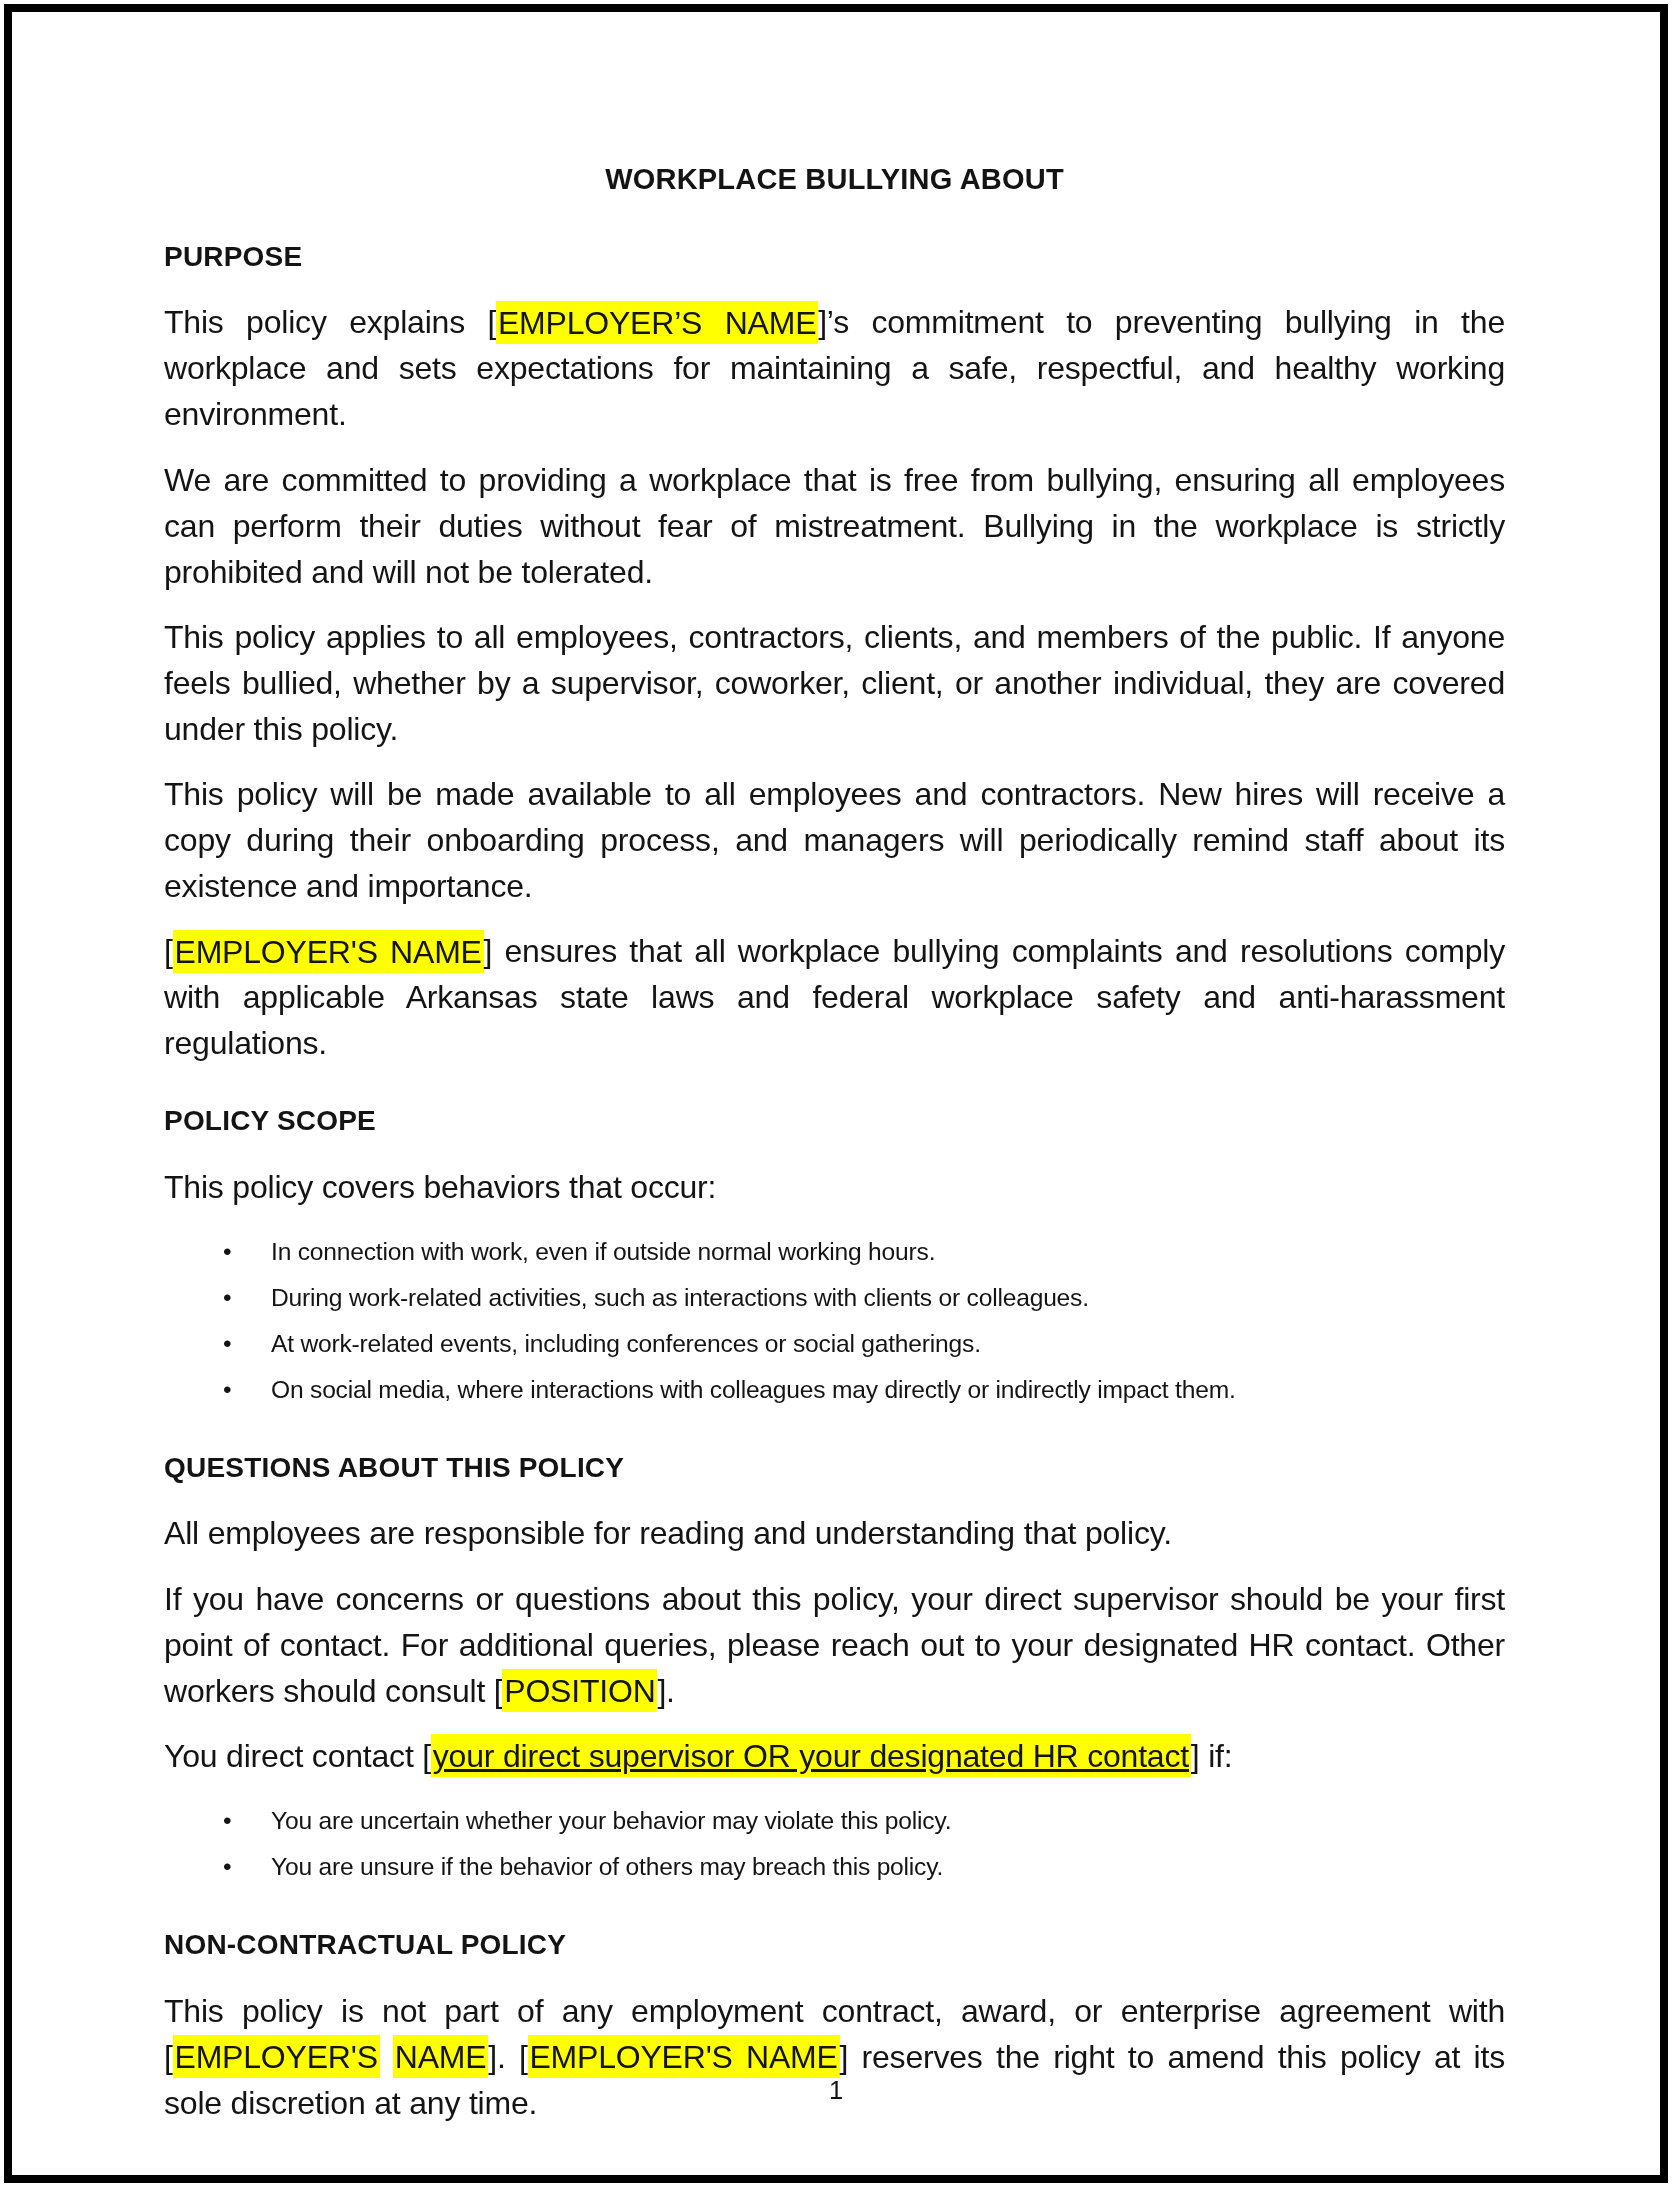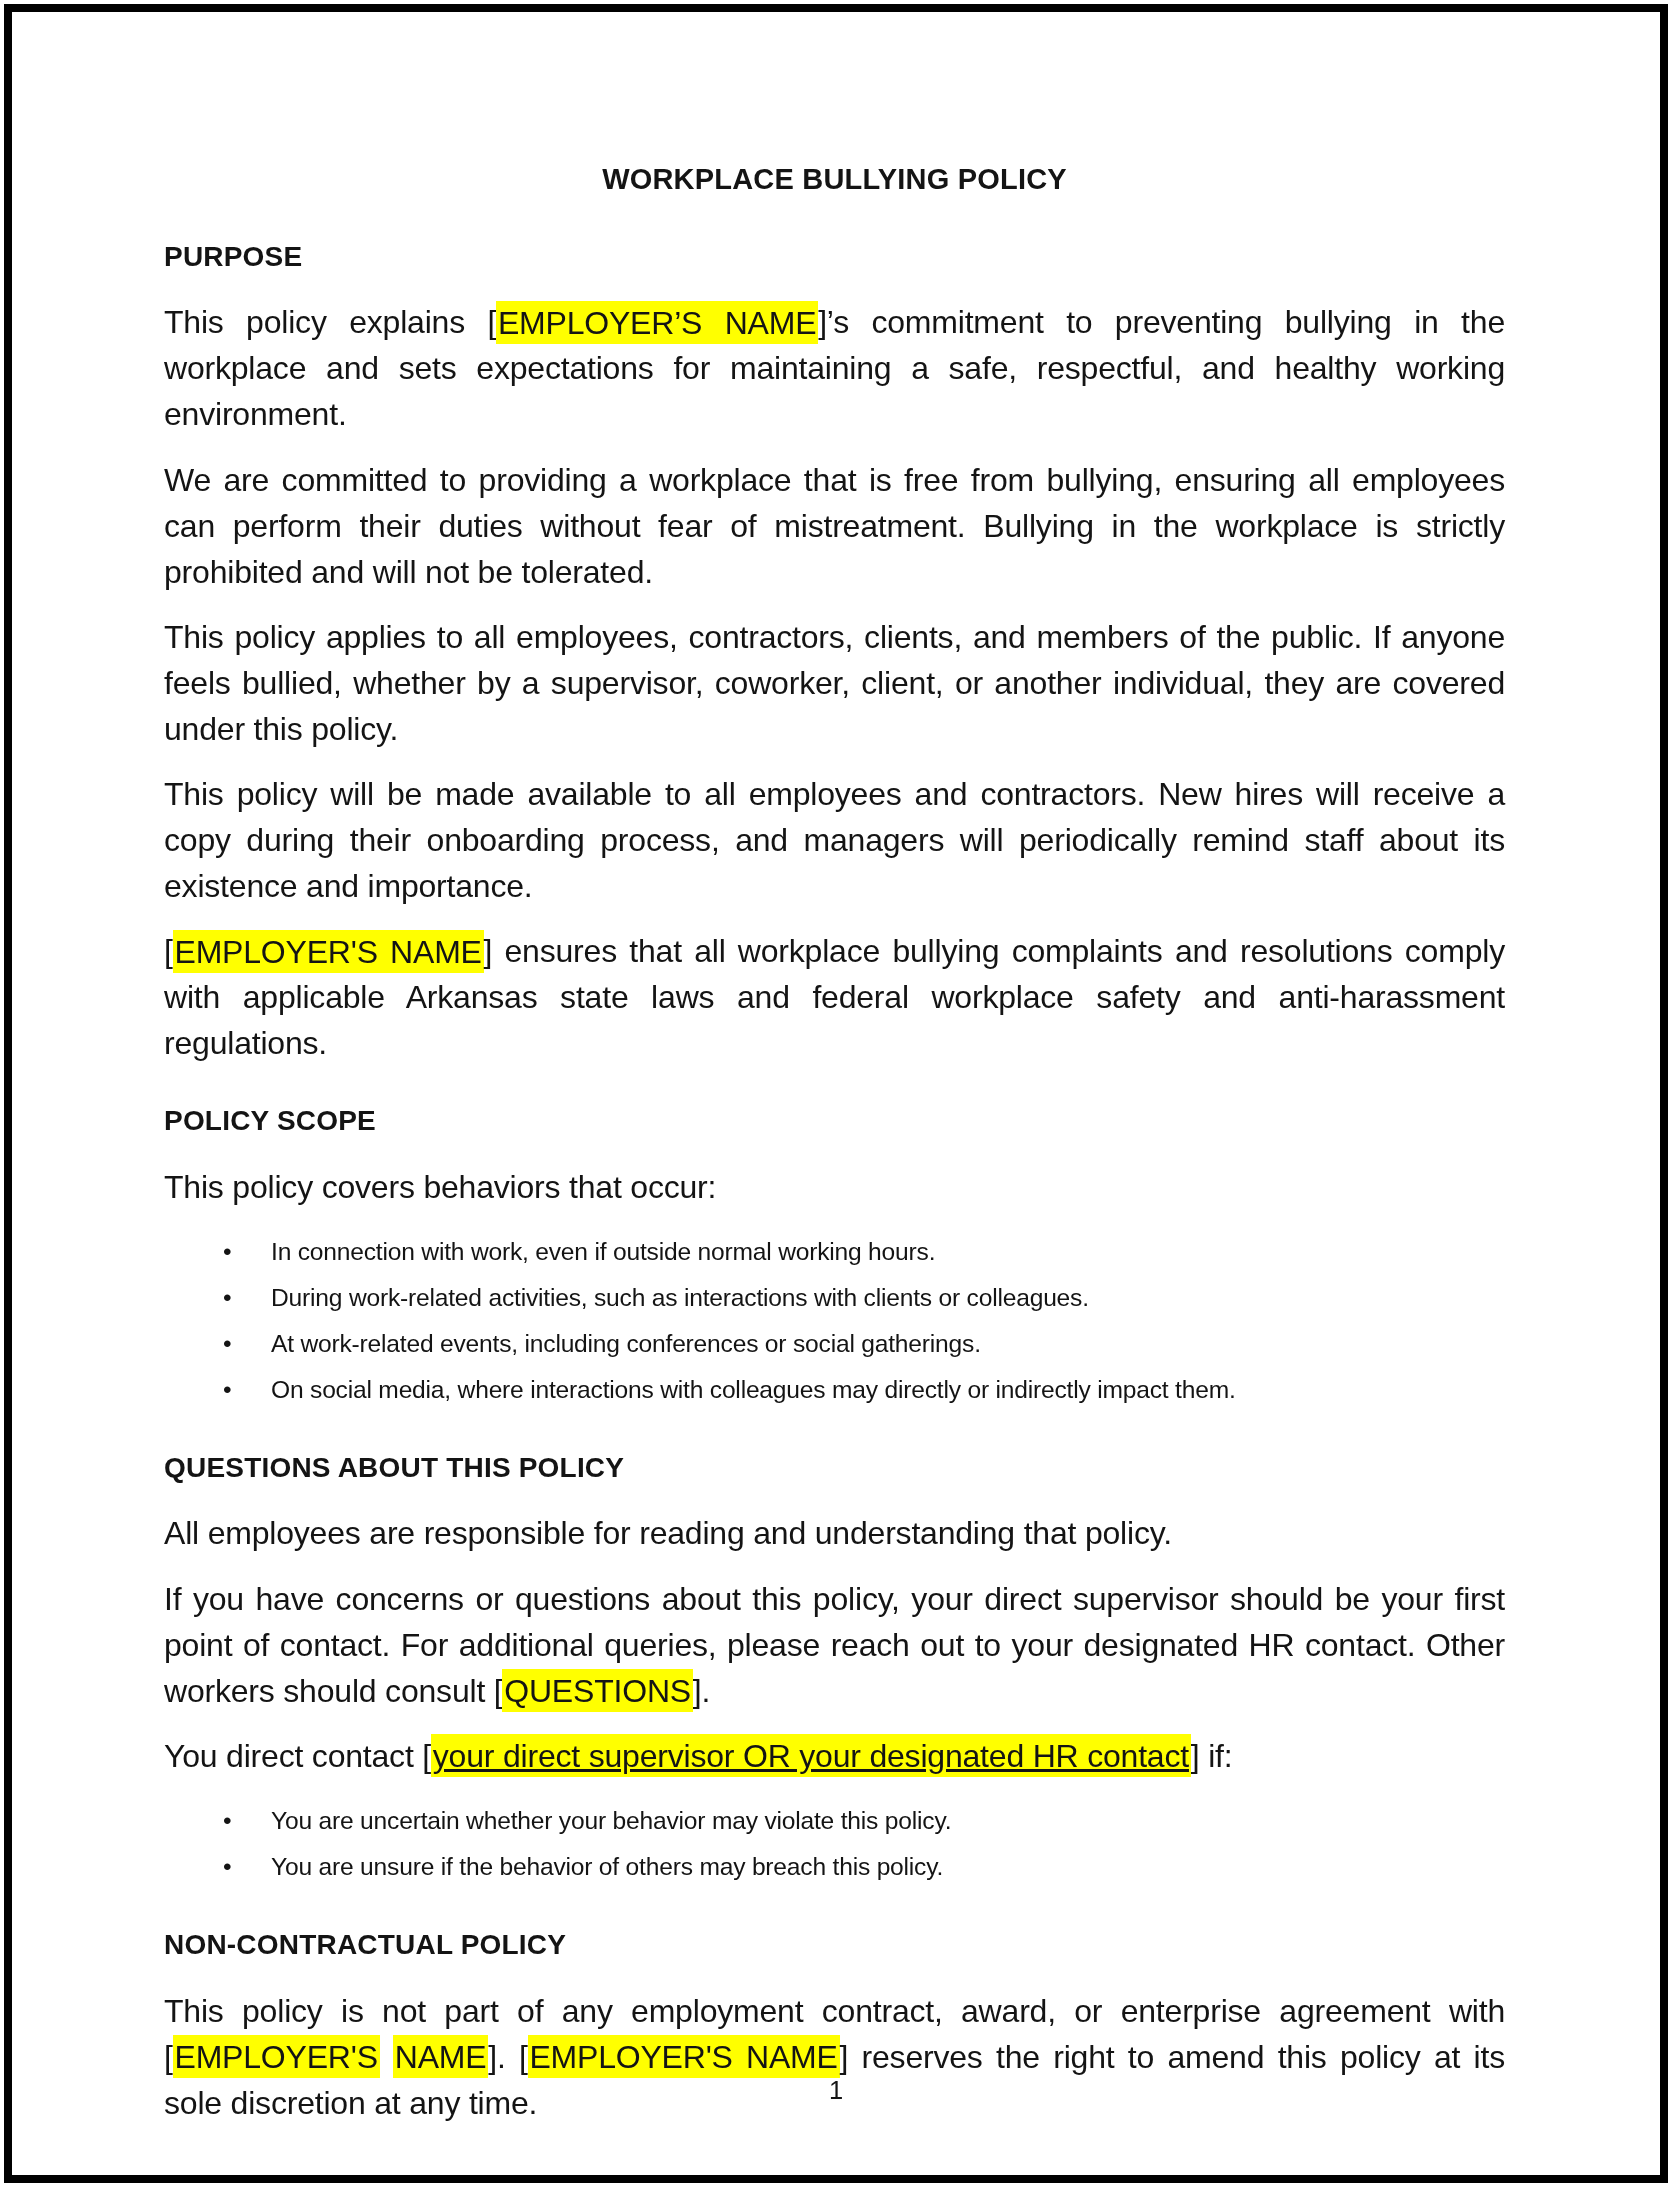--- a/index.html
+++ b/index.html
@@ -81,21 +81,21 @@
     line-height: 46px;
   }
 </style>
 </head>
 <body>
 
 <div class="page-frame"></div>
 
 <div class="content">
 
-  <h1 class="doc-title">WORKPLACE BULLYING POLICY</h1>
+  <h1 class="doc-title">WORKPLACE BULLYING ABOUT</h1>
 
   <section>
     <h2 class="section-heading">PURPOSE</h2>
     <p class="body-par"><span>This policy explains [</span><mark style="background-color: rgb(255, 255, 0);">EMPLOYER’S NAME</mark><span>]’s commitment to preventing bullying in the workplace and sets expectations for maintaining a safe, respectful, and healthy working environment.</span></p>
     <p class="body-par"><span>We are committed to providing a workplace that is free from bullying, ensuring all employees can perform their duties without fear of mistreatment. Bullying in the workplace is strictly prohibited and will not be tolerated.</span></p>
     <p class="body-par"><span>This policy applies to all employees, contractors, clients, and members of the public. If anyone feels bullied, whether by a supervisor, coworker, client, or another individual, they are covered under this policy.</span></p>
     <p class="body-par"><span>This policy will be made available to all employees and contractors. New hires will receive a copy during their onboarding process, and managers will periodically remind staff about its existence and importance.</span></p>
     <p class="body-par"><span>[</span><mark style="background-color: rgb(255, 255, 0);">EMPLOYER'S NAME</mark><span>] ensures that all workplace bullying complaints and resolutions comply with applicable Arkansas state laws and federal workplace safety and anti-harassment regulations.</span></p>
   </section>
 
@@ -106,21 +106,21 @@
       <li><span>In connection with work, even if outside normal working hours.</span></li>
       <li><span>During work-related activities, such as interactions with clients or colleagues.</span></li>
       <li><span>At work-related events, including conferences or social gatherings.</span></li>
       <li><span>On social media, where interactions with colleagues may directly or indirectly impact them.</span></li>
     </ul>
   </section>
 
   <section>
     <h2 class="section-heading">QUESTIONS ABOUT THIS POLICY</h2>
     <p class="body-par"><span>All employees are responsible for reading and understanding that policy.</span></p>
-    <p class="body-par"><span>If you have concerns or questions about this policy, your direct supervisor should be your first point of contact. For additional queries, please reach out to your designated HR contact. Other workers should consult [</span><mark style="background-color: rgb(255, 255, 0);">QUESTIONS</mark><span>].</span></p>
+    <p class="body-par"><span>If you have concerns or questions about this policy, your direct supervisor should be your first point of contact. For additional queries, please reach out to your designated HR contact. Other workers should consult [</span><mark style="background-color: rgb(255, 255, 0);">POSITION</mark><span>].</span></p>
     <p class="body-par"><span>You direct contact [</span><mark style="background-color: rgb(255, 255, 0); text-decoration: underline;">your direct supervisor OR your designated HR contact</mark><span>] if:</span></p>
     <ul class="bullet-list">
       <li><span>You are uncertain whether your behavior may violate this policy.</span></li>
       <li><span>You are unsure if the behavior of others may breach this policy.</span></li>
     </ul>
   </section>
 
   <section>
     <h2 class="section-heading">NON-CONTRACTUAL POLICY</h2>
     <p class="body-par"><span>This policy is not part of any employment contract, award, or enterprise agreement with [</span><mark style="background-color: rgb(255, 255, 0);">EMPLOYER'S</mark><span> </span><mark style="background-color: rgb(255, 255, 0);">NAME</mark><span>]. [</span><mark style="background-color: rgb(255, 255, 0);">EMPLOYER'S NAME</mark><span>] reserves the right to amend this policy at its sole discretion at any time.</span></p>

